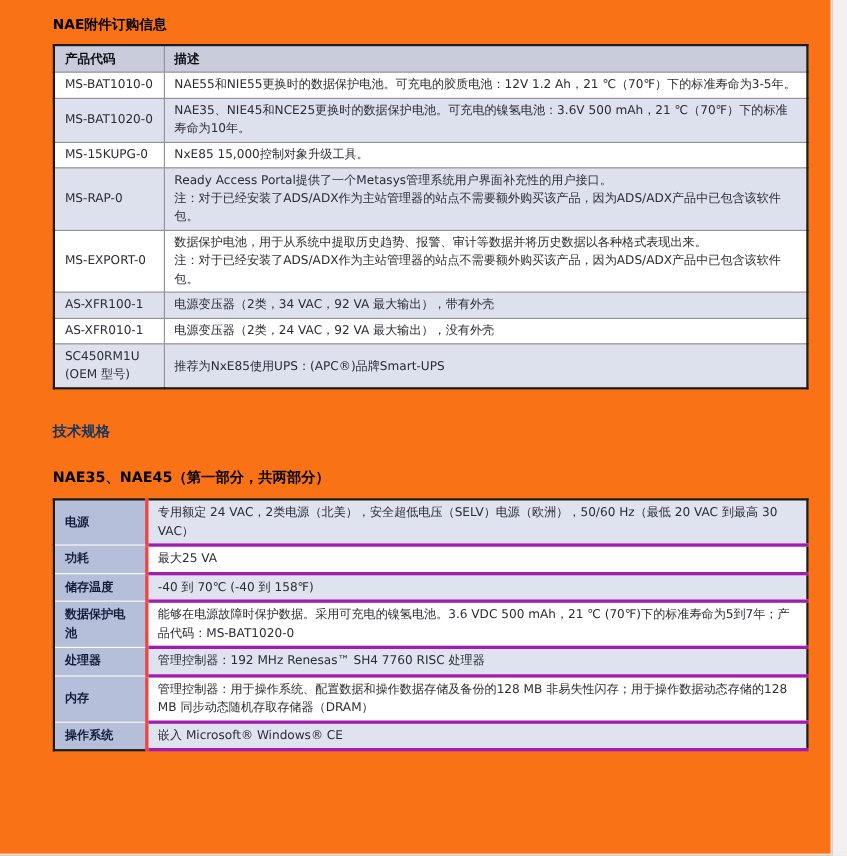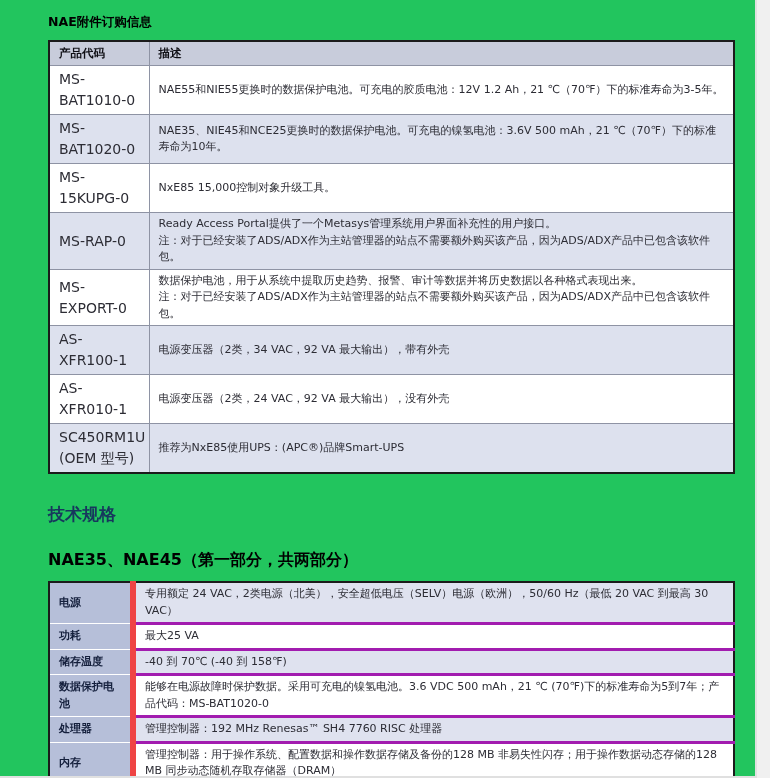--- a/index.html
+++ b/index.html
@@ -1,46 +1,46 @@
 <!DOCTYPE html>
 <html><head>
 <meta charset="utf-8">
 <style>
   * { box-sizing: border-box; }
   html, body { margin: 0; padding: 0; background: #f0f0f0; }
   body { font-family: "DejaVu Sans", "Liberation Sans", sans-serif; }
   .page {
-    width: 757px; height: 778px; background: #22c55e;
+    width: 757px; height: 778px; background: #f97316;
     border-right: 2px solid #e0e0e0; border-bottom: 2px solid #e0e0e0;
     overflow: hidden;
   }
   .content { padding: 10px 22px 0 48px; width: 757px; }
 
   .doc-title { font-size: 12.5px; font-weight: bold; color: #000; margin: 4px 0 9px 0; }
 
   table { width: 687px; border-collapse: collapse; table-layout: fixed; font-size: 11px; }
   .tbl { border: 2px solid #1b1b1b; }
   .tbl td, .tbl th { padding: 3px 9px; line-height: 1.5; vertical-align: middle; text-align: left; color: #2c2c34; }
   .pre { white-space: pre-line; }
 
   
   .t1 .col-code { width: 100px; }
   .t1 thead th { background: #c8ccdb; font-weight: bold; color: #0e0e14; font-size: 11.5px; border: 1px solid #8e93a4; }
   .t1 td { border: 1px solid #8e93a4; background: #ffffff; }
   .t1 tbody tr:nth-child(even) td { background: #dde1ee; }
-  .t1 td.code { font-size: 14px; }
+  .t1 td.code { font-size: 11px; }
 
   
-  .section-title { font-size: 17px; font-weight: bold; color: #17365d; margin: 29px 0 0 0; }
-  .sub-title { font-size: 16px; font-weight: bold; color: #000; margin: 24px 0 10px 0; }
+  .section-title { font-size: 13px; font-weight: bold; color: #17365d; margin: 29px 0 0 0; }
+  .sub-title { font-size: 13px; font-weight: bold; color: #000; margin: 24px 0 10px 0; }
 
   
   .t2 .col-label { width: 84px; }
   .t2 th { background: #b6bfd9; font-weight: bold; color: #141f3c; font-size: 11px;
-           border-right: 6px solid #ef4444; border-bottom: 1px solid #ffffff; }
+           border-right: 3px solid #ef4444; border-bottom: 1px solid #ffffff; }
   .t2 td { border-bottom: 3px solid #a21caf; background: #ffffff; }
   .t2 tbody tr:nth-child(odd) td { background: #dfe2ef; }
 </style>
 </head>
 <body>
 
 <div class="page">
   <div class="content">
 
     <div class="doc-title">NAE附件订购信息</div>

